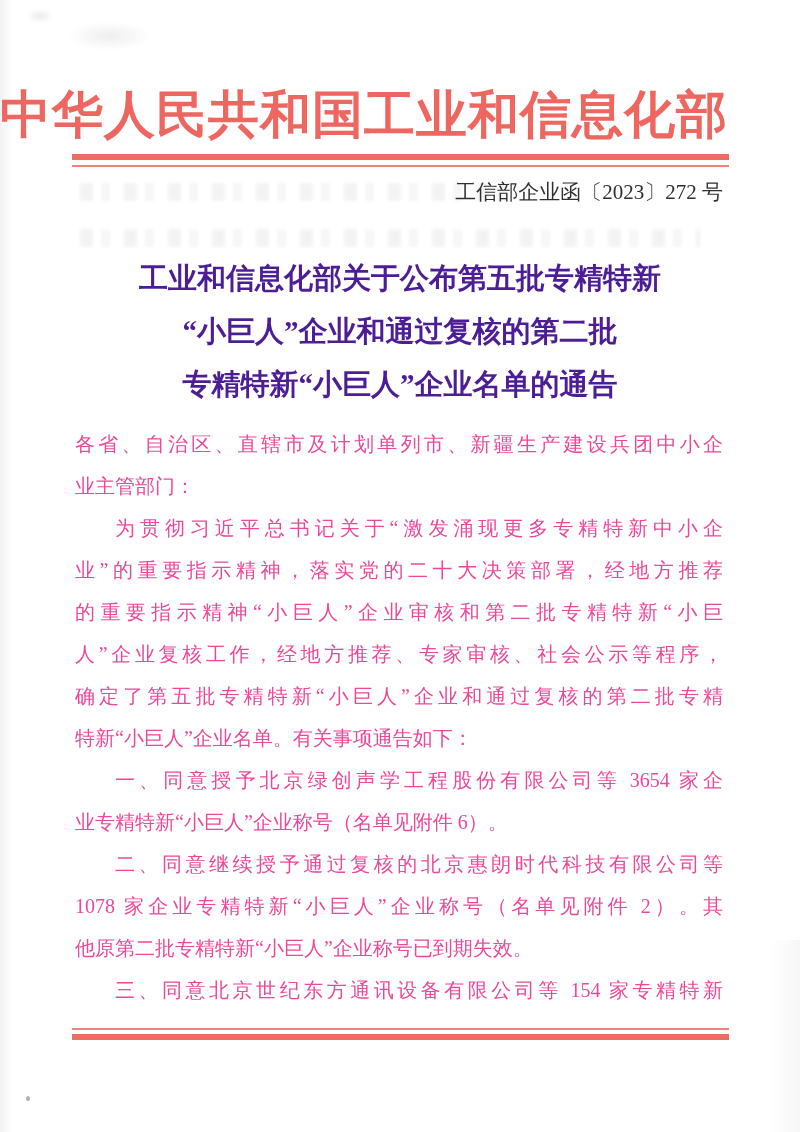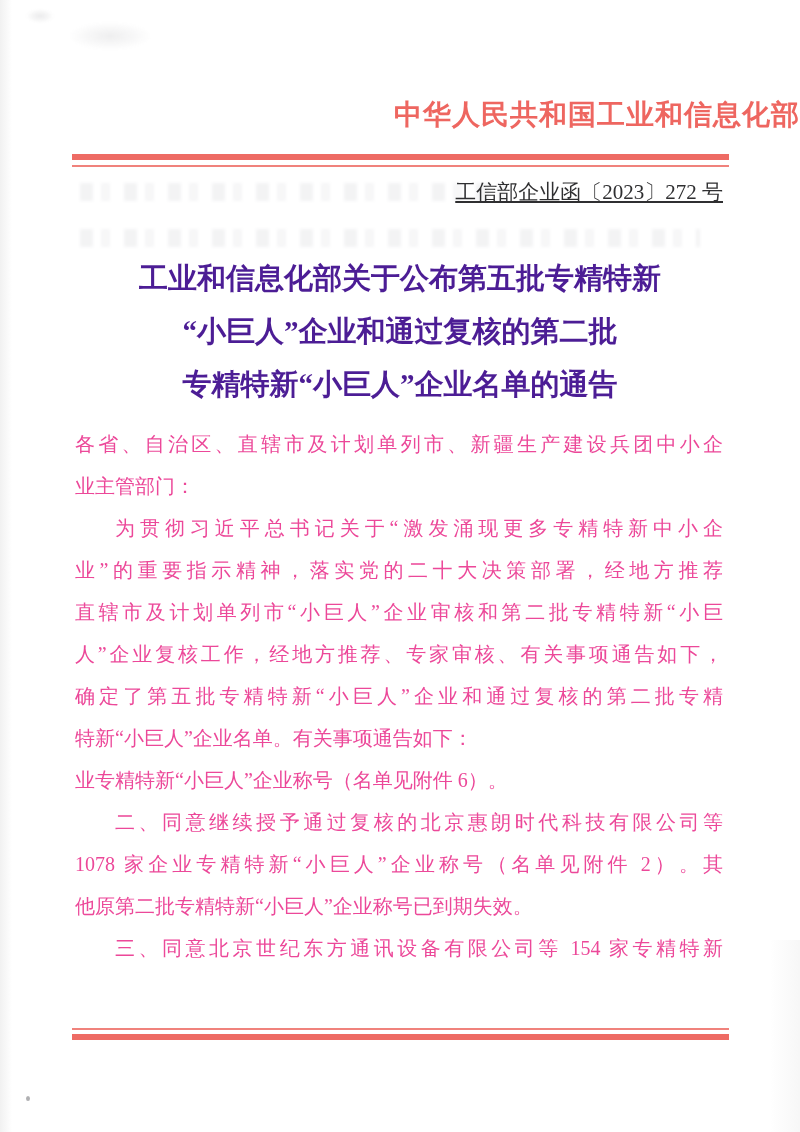--- a/index.html
+++ b/index.html
@@ -43,22 +43,22 @@
     width: 4px; height: 5px;
     background: #6f6f73;
     opacity: .55;
     border-radius: 50%;
   }
   
   .ministry-title {
     position: absolute;
     left: 0; right: 0;
     top: 86px;
-    text-align: right;
-    font-size: 28px;
+    text-align: left;
+    font-size: 51px;
     line-height: 58px;
     font-weight: bold;
     color: #ee6660;
     letter-spacing: 1px;
     white-space: nowrap;
   }
   .rule {
     position: absolute;
     left: 72px;
     width: 657px;
@@ -82,21 +82,20 @@
   .ghost-2 { left: 80px; top: 229px; width: 620px; }
   
   .doc-number {
     position: absolute;
     right: 77px;
     top: 179px;
     font-size: 21px;
     line-height: 26px;
     color: #2f2f31;
     white-space: nowrap;
-    text-decoration: underline;
   }
   
   .doc-title {
     position: absolute;
     left: 0; right: 0;
     top: 252px;
     text-align: center;
     font-weight: bold;
     color: #4c1d95;
     font-size: 29px;
@@ -148,24 +147,25 @@
     <div>工业和信息化部关于公布第五批专精特新</div>
     <div>“小巨人”企业和通过复核的第二批</div>
     <div>专精特新“小巨人”企业名单的通告</div>
   </div>
 
   <div class="body-text">
     <div class="line fill">各省、自治区、直辖市及计划单列市、新疆生产建设兵团中小企</div>
     <div class="line">业主管部门：</div>
     <div class="line fill indent">为贯彻习近平总书记关于“激发涌现更多专精特新中小企</div>
     <div class="line fill">业”的重要指示精神，落实党的二十大决策部署，经地方推荐</div>
-    <div class="line fill">直辖市及计划单列市“小巨人”企业审核和第二批专精特新“小巨</div>
-    <div class="line fill">人”企业复核工作，经地方推荐、专家审核、有关事项通告如下，</div>
+    <div class="line fill">的重要指示精神“小巨人”企业审核和第二批专精特新“小巨</div>
+    <div class="line fill">人”企业复核工作，经地方推荐、专家审核、社会公示等程序，</div>
     <div class="line fill">确定了第五批专精特新“小巨人”企业和通过复核的第二批专精</div>
     <div class="line">特新“小巨人”企业名单。有关事项通告如下：</div>
+    <div class="line fill indent">一、同意授予北京绿创声学工程股份有限公司等 3654 家企</div>
     <div class="line">业专精特新“小巨人”企业称号（名单见附件 6）。</div>
     <div class="line fill indent">二、同意继续授予通过复核的北京惠朗时代科技有限公司等</div>
     <div class="line fill">1078 家企业专精特新“小巨人”企业称号（名单见附件 2）。其</div>
     <div class="line">他原第二批专精特新“小巨人”企业称号已到期失效。</div>
     <div class="line fill indent">三、同意北京世纪东方通讯设备有限公司等 154 家专精特新</div>
   </div>
 
   <div class="rule rule-thin-bottom"></div>
   <div class="rule rule-thick-bottom"></div>
 

